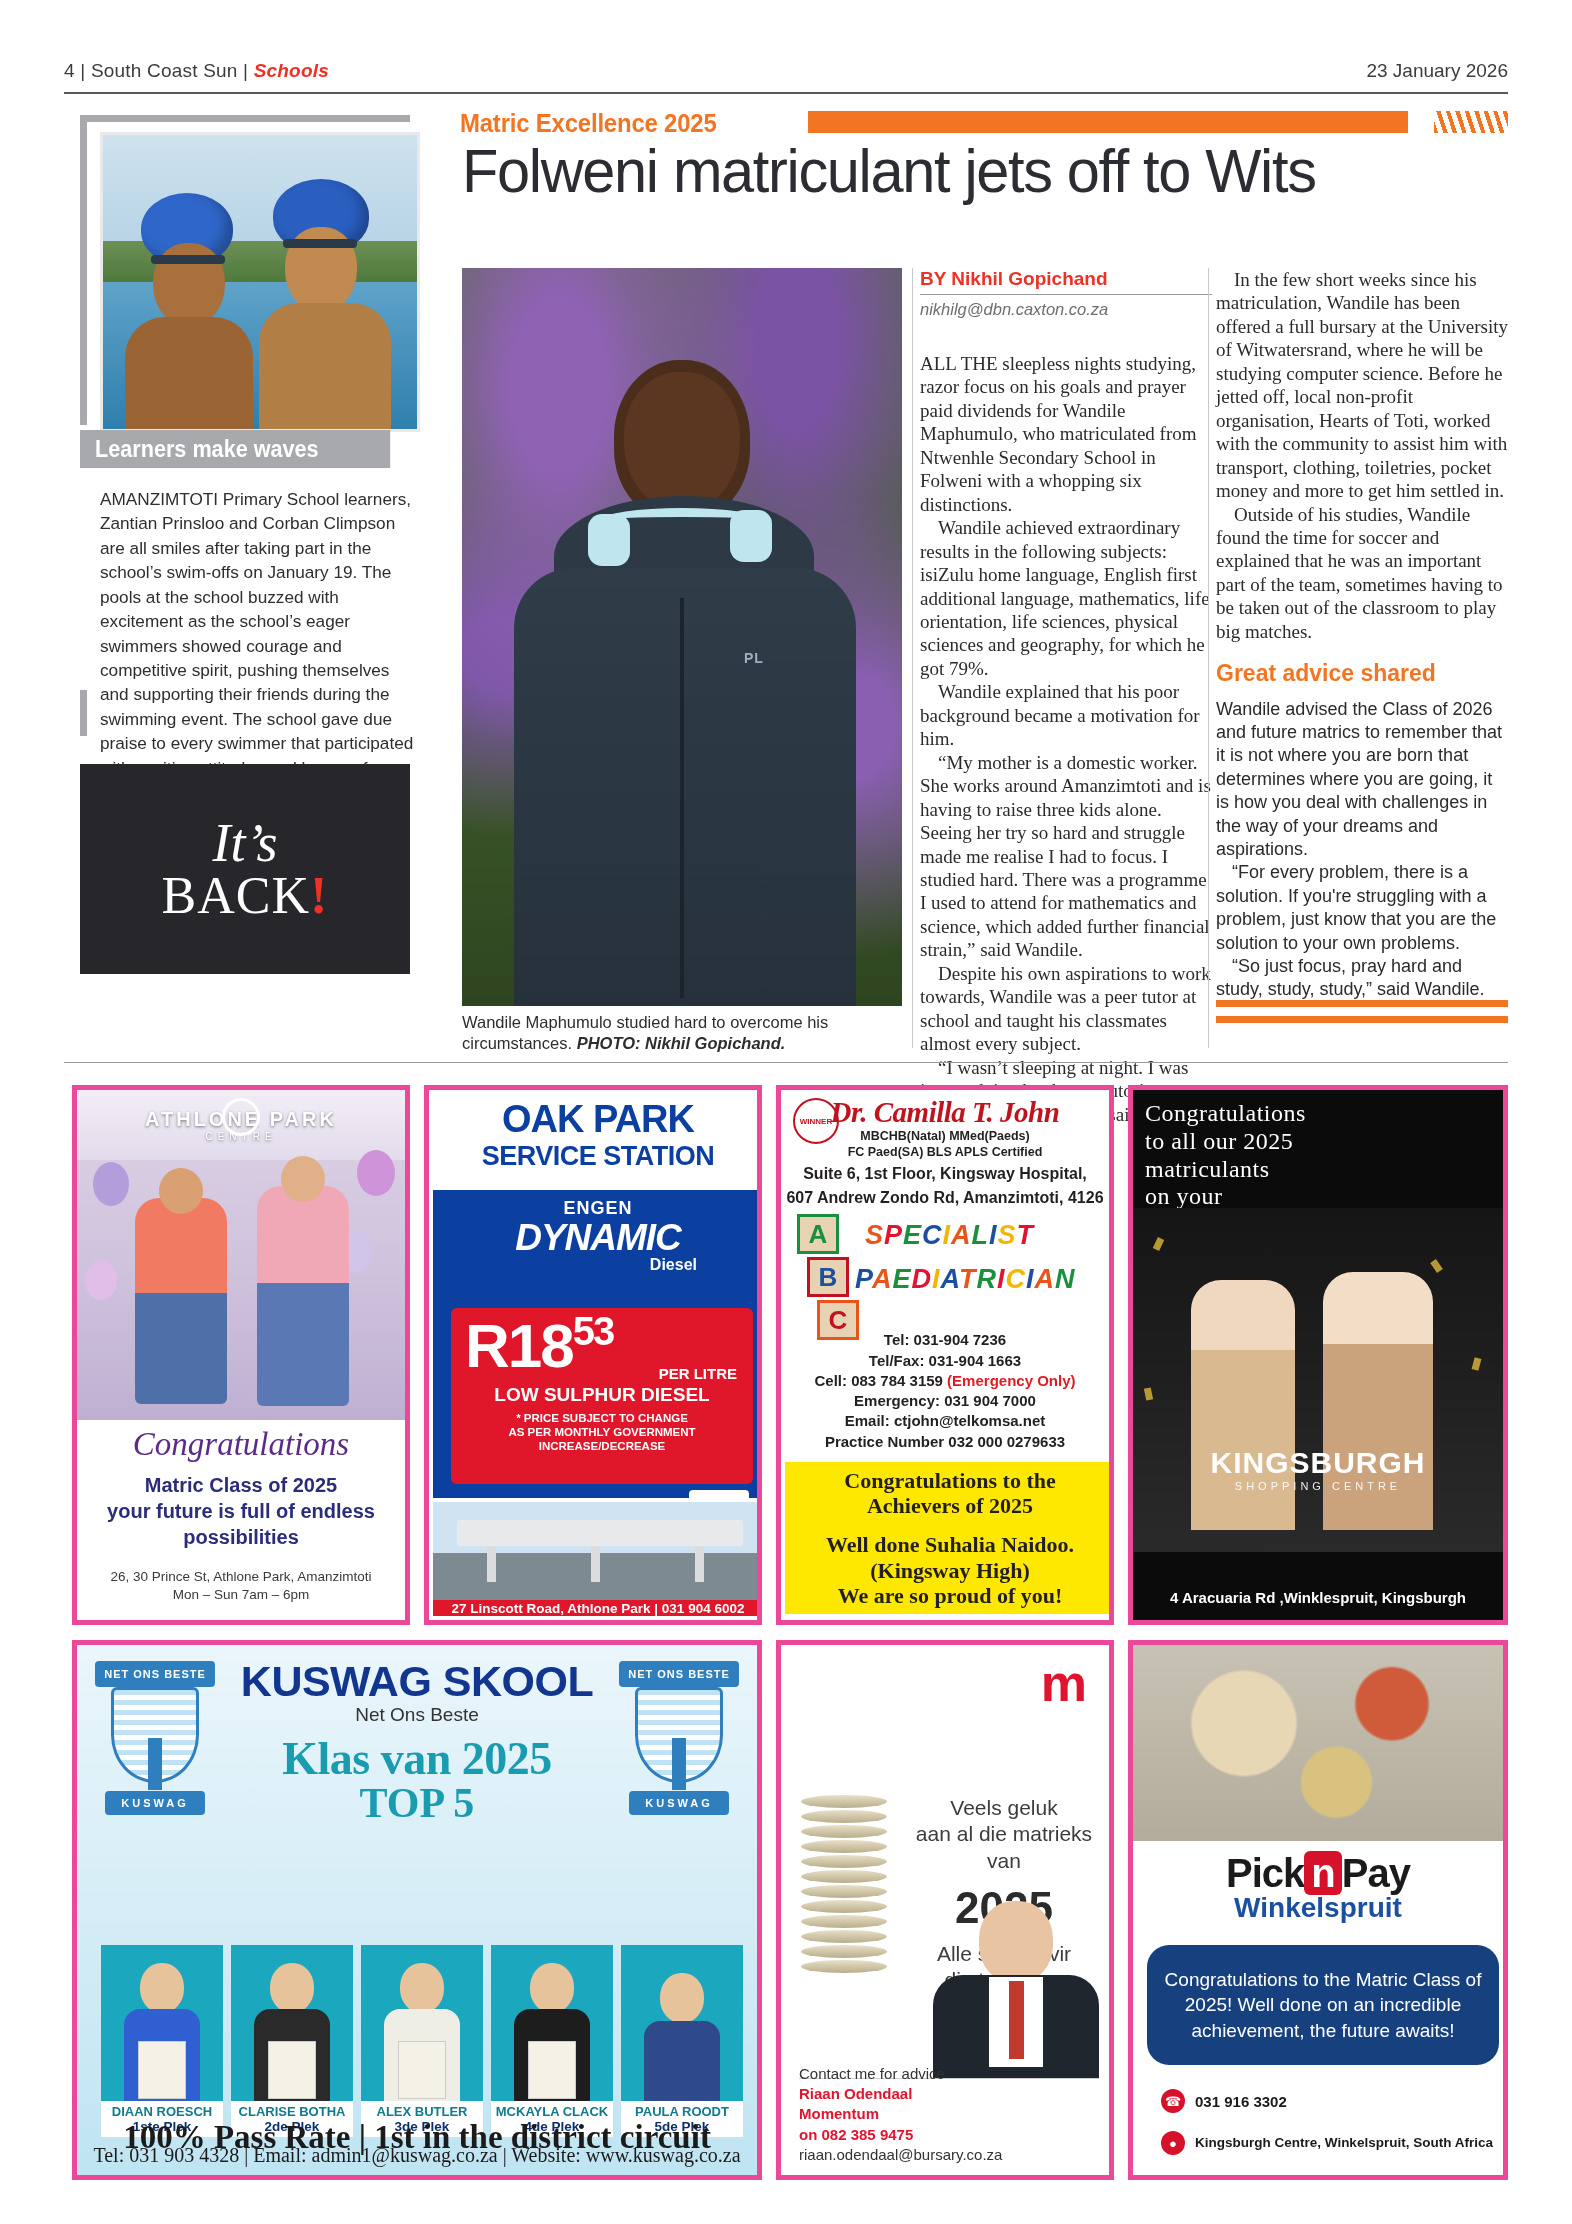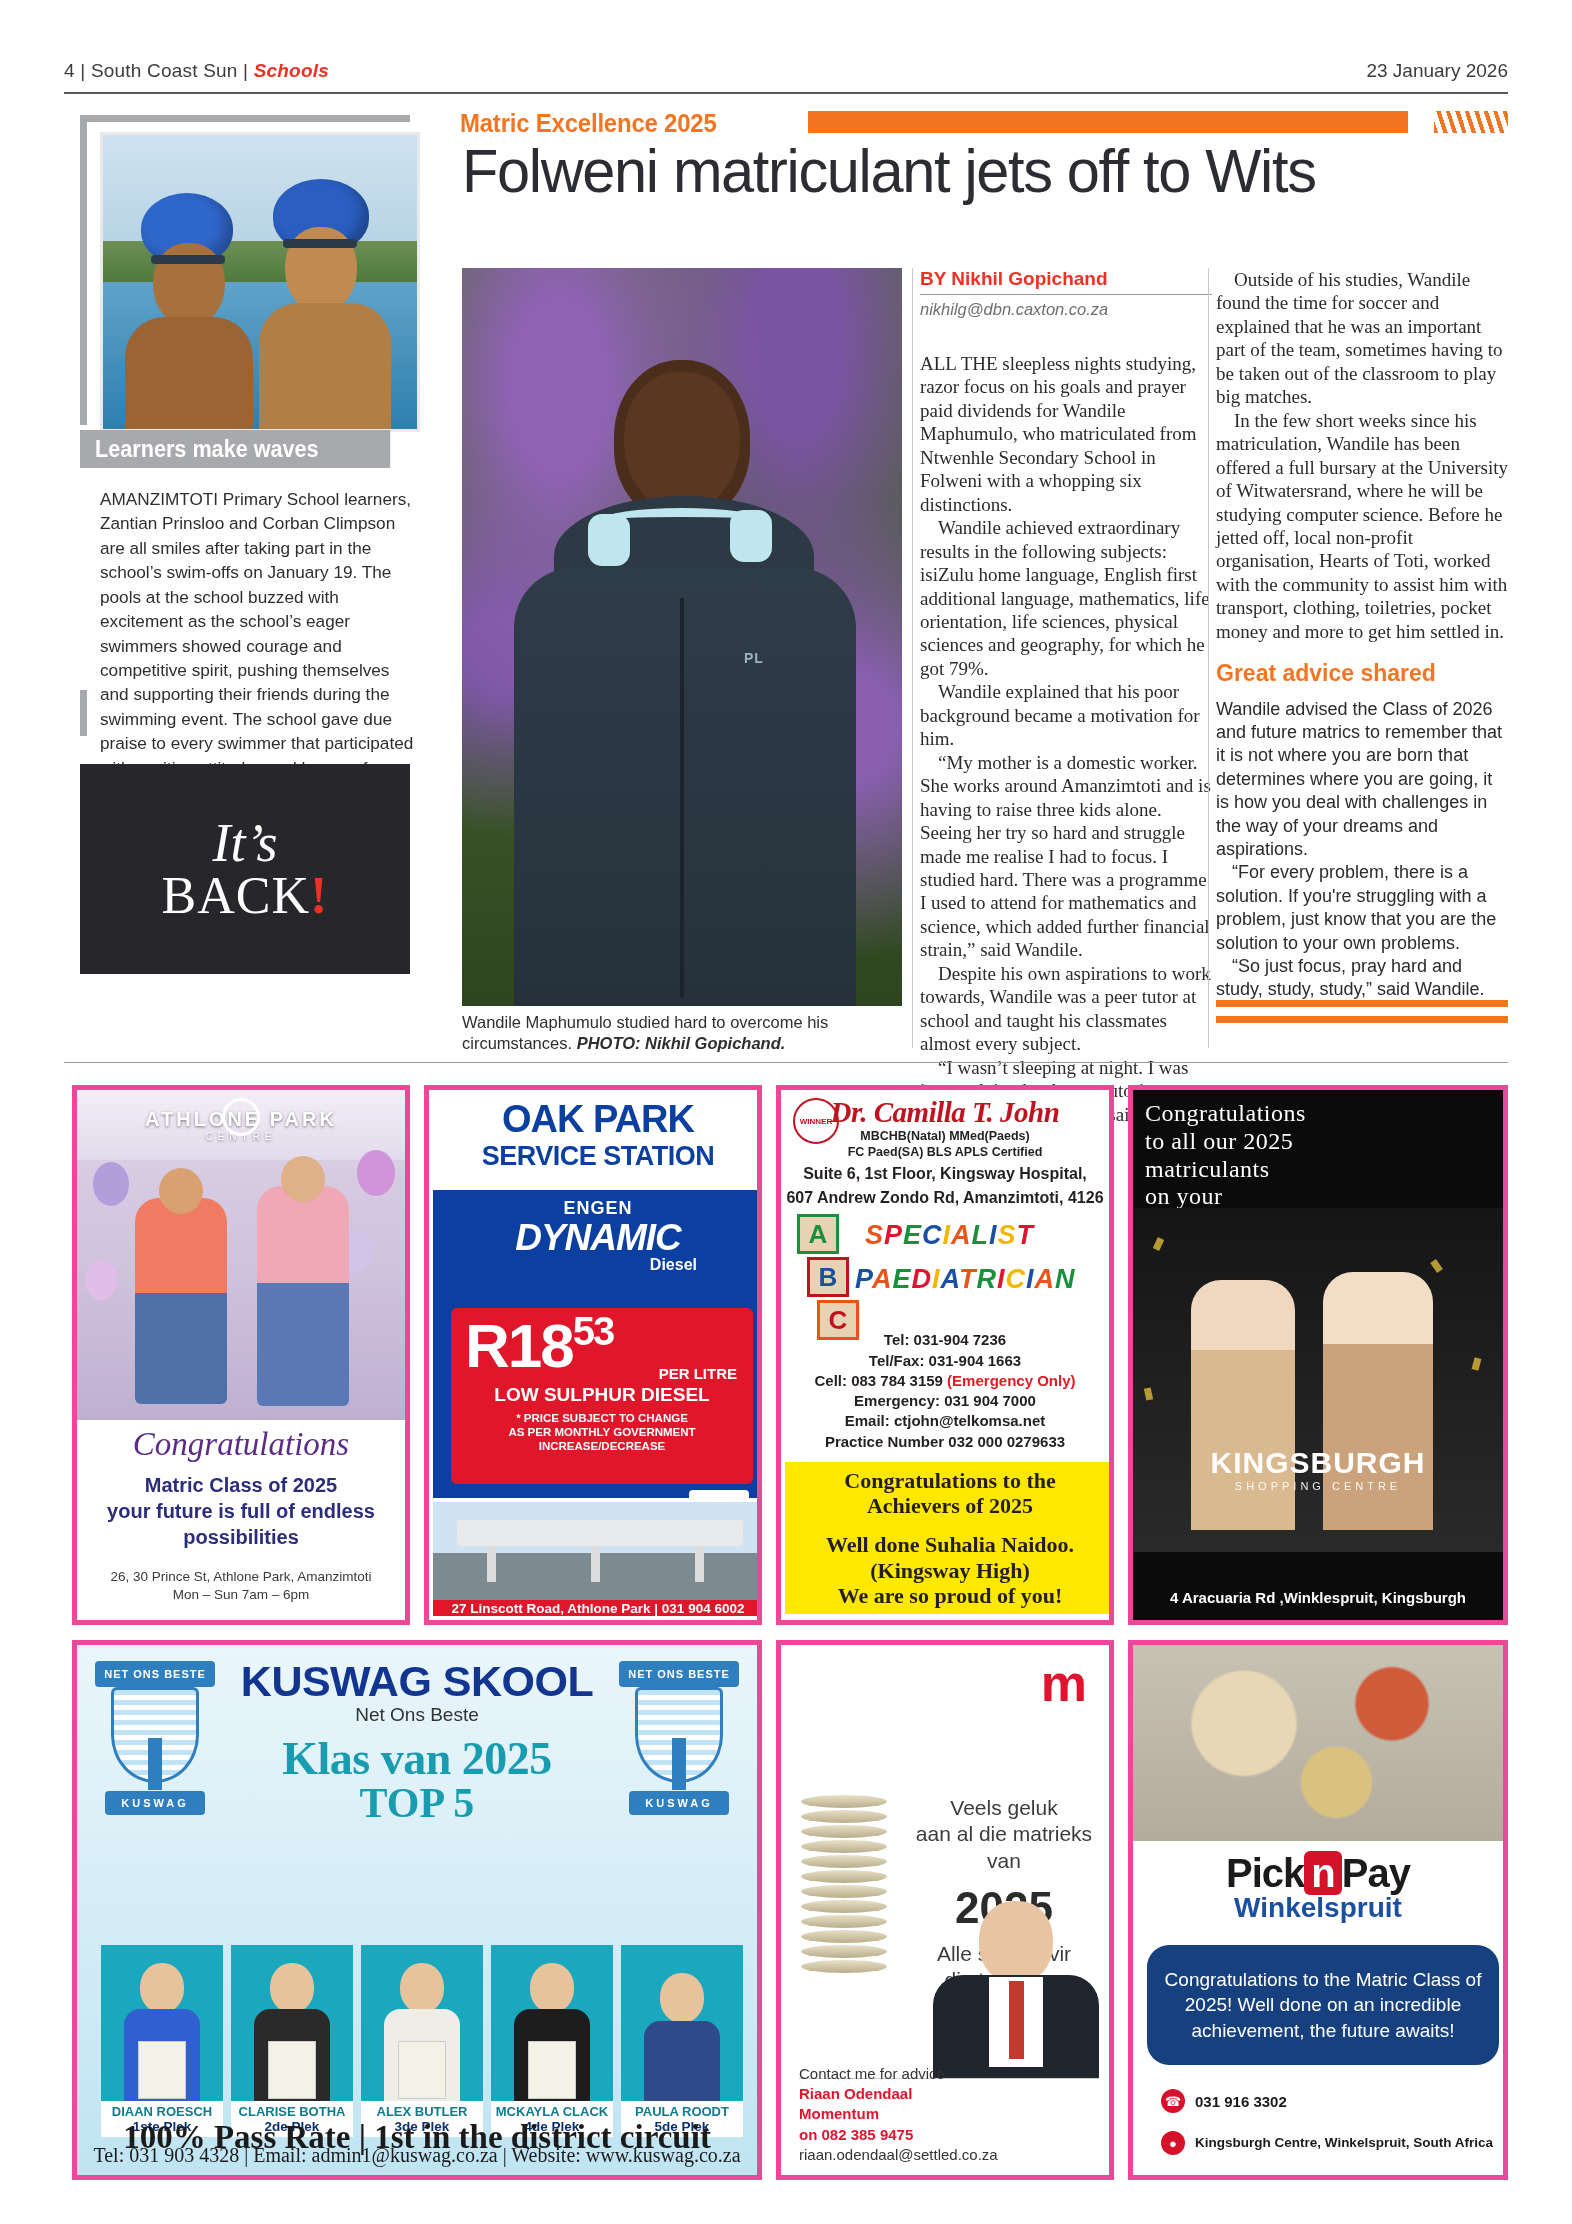--- a/index.html
+++ b/index.html
@@ -406,22 +406,22 @@
   <div class="col2">
     <p class="noind">ALL THE sleepless nights studying, razor focus on his goals and prayer paid dividends for Wandile Maphumulo, who matriculated from Ntwenhle Secondary School in Folweni with a whopping six distinctions.</p>
     <p>Wandile achieved extraordinary results in the following subjects: isiZulu home language, English first additional language, mathematics, life orientation, life sciences, physical sciences and geography, for which he got 79%.</p>
     <p>Wandile explained that his poor background became a motivation for him.</p>
     <p>“My mother is a domestic worker. She works around Amanzimtoti and is having to raise three kids alone. Seeing her try so hard and struggle made me realise I had to focus. I studied hard. There was a programme I used to attend for mathematics and science, which added further financial strain,” said Wandile.</p>
     <p>Despite his own aspirations to work towards, Wandile was a peer tutor at school and taught his classmates almost every subject.</p>
     <p>“I wasn’t sleeping at night. I was just studying hard, peer tutoring, attending programmes,” said Wandile.</p>
   </div>
 
   <div class="col3">
+    <p>In the few short weeks since his matriculation, Wandile has been offered a full bursary at the University of Witwatersrand, where he will be studying computer science. Before he jetted off, local non-profit organisation, Hearts of Toti, worked with the community to assist him with transport, clothing, toiletries, pocket money and more to get him settled in.</p>
     <p>Outside of his studies, Wandile found the time for soccer and explained that he was an important part of the team, sometimes having to be taken out of the classroom to play big matches.</p>
-    <p>In the few short weeks since his matriculation, Wandile has been offered a full bursary at the University of Witwatersrand, where he will be studying computer science. Before he jetted off, local non-profit organisation, Hearts of Toti, worked with the community to assist him with transport, clothing, toiletries, pocket money and more to get him settled in.</p>
     <h2 class="subhead">Great advice shared</h2>
     <div class="col3-sans">
       <p class="noind">Wandile advised the Class of 2026 and future matrics to remember that it is not where you are born that determines where you are going, it is how you deal with challenges in the way of your dreams and aspirations.</p>
       <p>“For every problem, there is a solution. If you're struggling with a problem, just know that you are the solution to your own problems.</p>
       <p>“So just focus, pray hard and study, study, study,” said Wandile.</p>
     </div>
   </div>
 
   <div class="orange-rule-1"></div>
   <div class="orange-rule-2"></div>
@@ -650,21 +650,21 @@
       <div class="suit"></div>
       <div class="shirt"></div>
       <div class="tie"></div>
     </div>
     <div class="mom-rule"></div>
     <div class="mom-contact">
       <div>Contact me for advice</div>
       <div><b>Riaan Odendaal</b></div>
       <div><b>Momentum</b></div>
       <div><b>on 082 385 9475</b></div>
-      <div>riaan.odendaal@settled.co.za</div>
+      <div>riaan.odendaal@bursary.co.za</div>
     </div>
   </div>
 
   <div class="ad ad-border ad-pnp">
     <div class="pnp-photo"></div>
     <div class="pnp-logo">
       <div class="row1">
         <span class="p">Pick</span><span class="n">n</span><span class="p">Pay</span>
       </div>
       <div class="row2">Winkelspruit</div>

